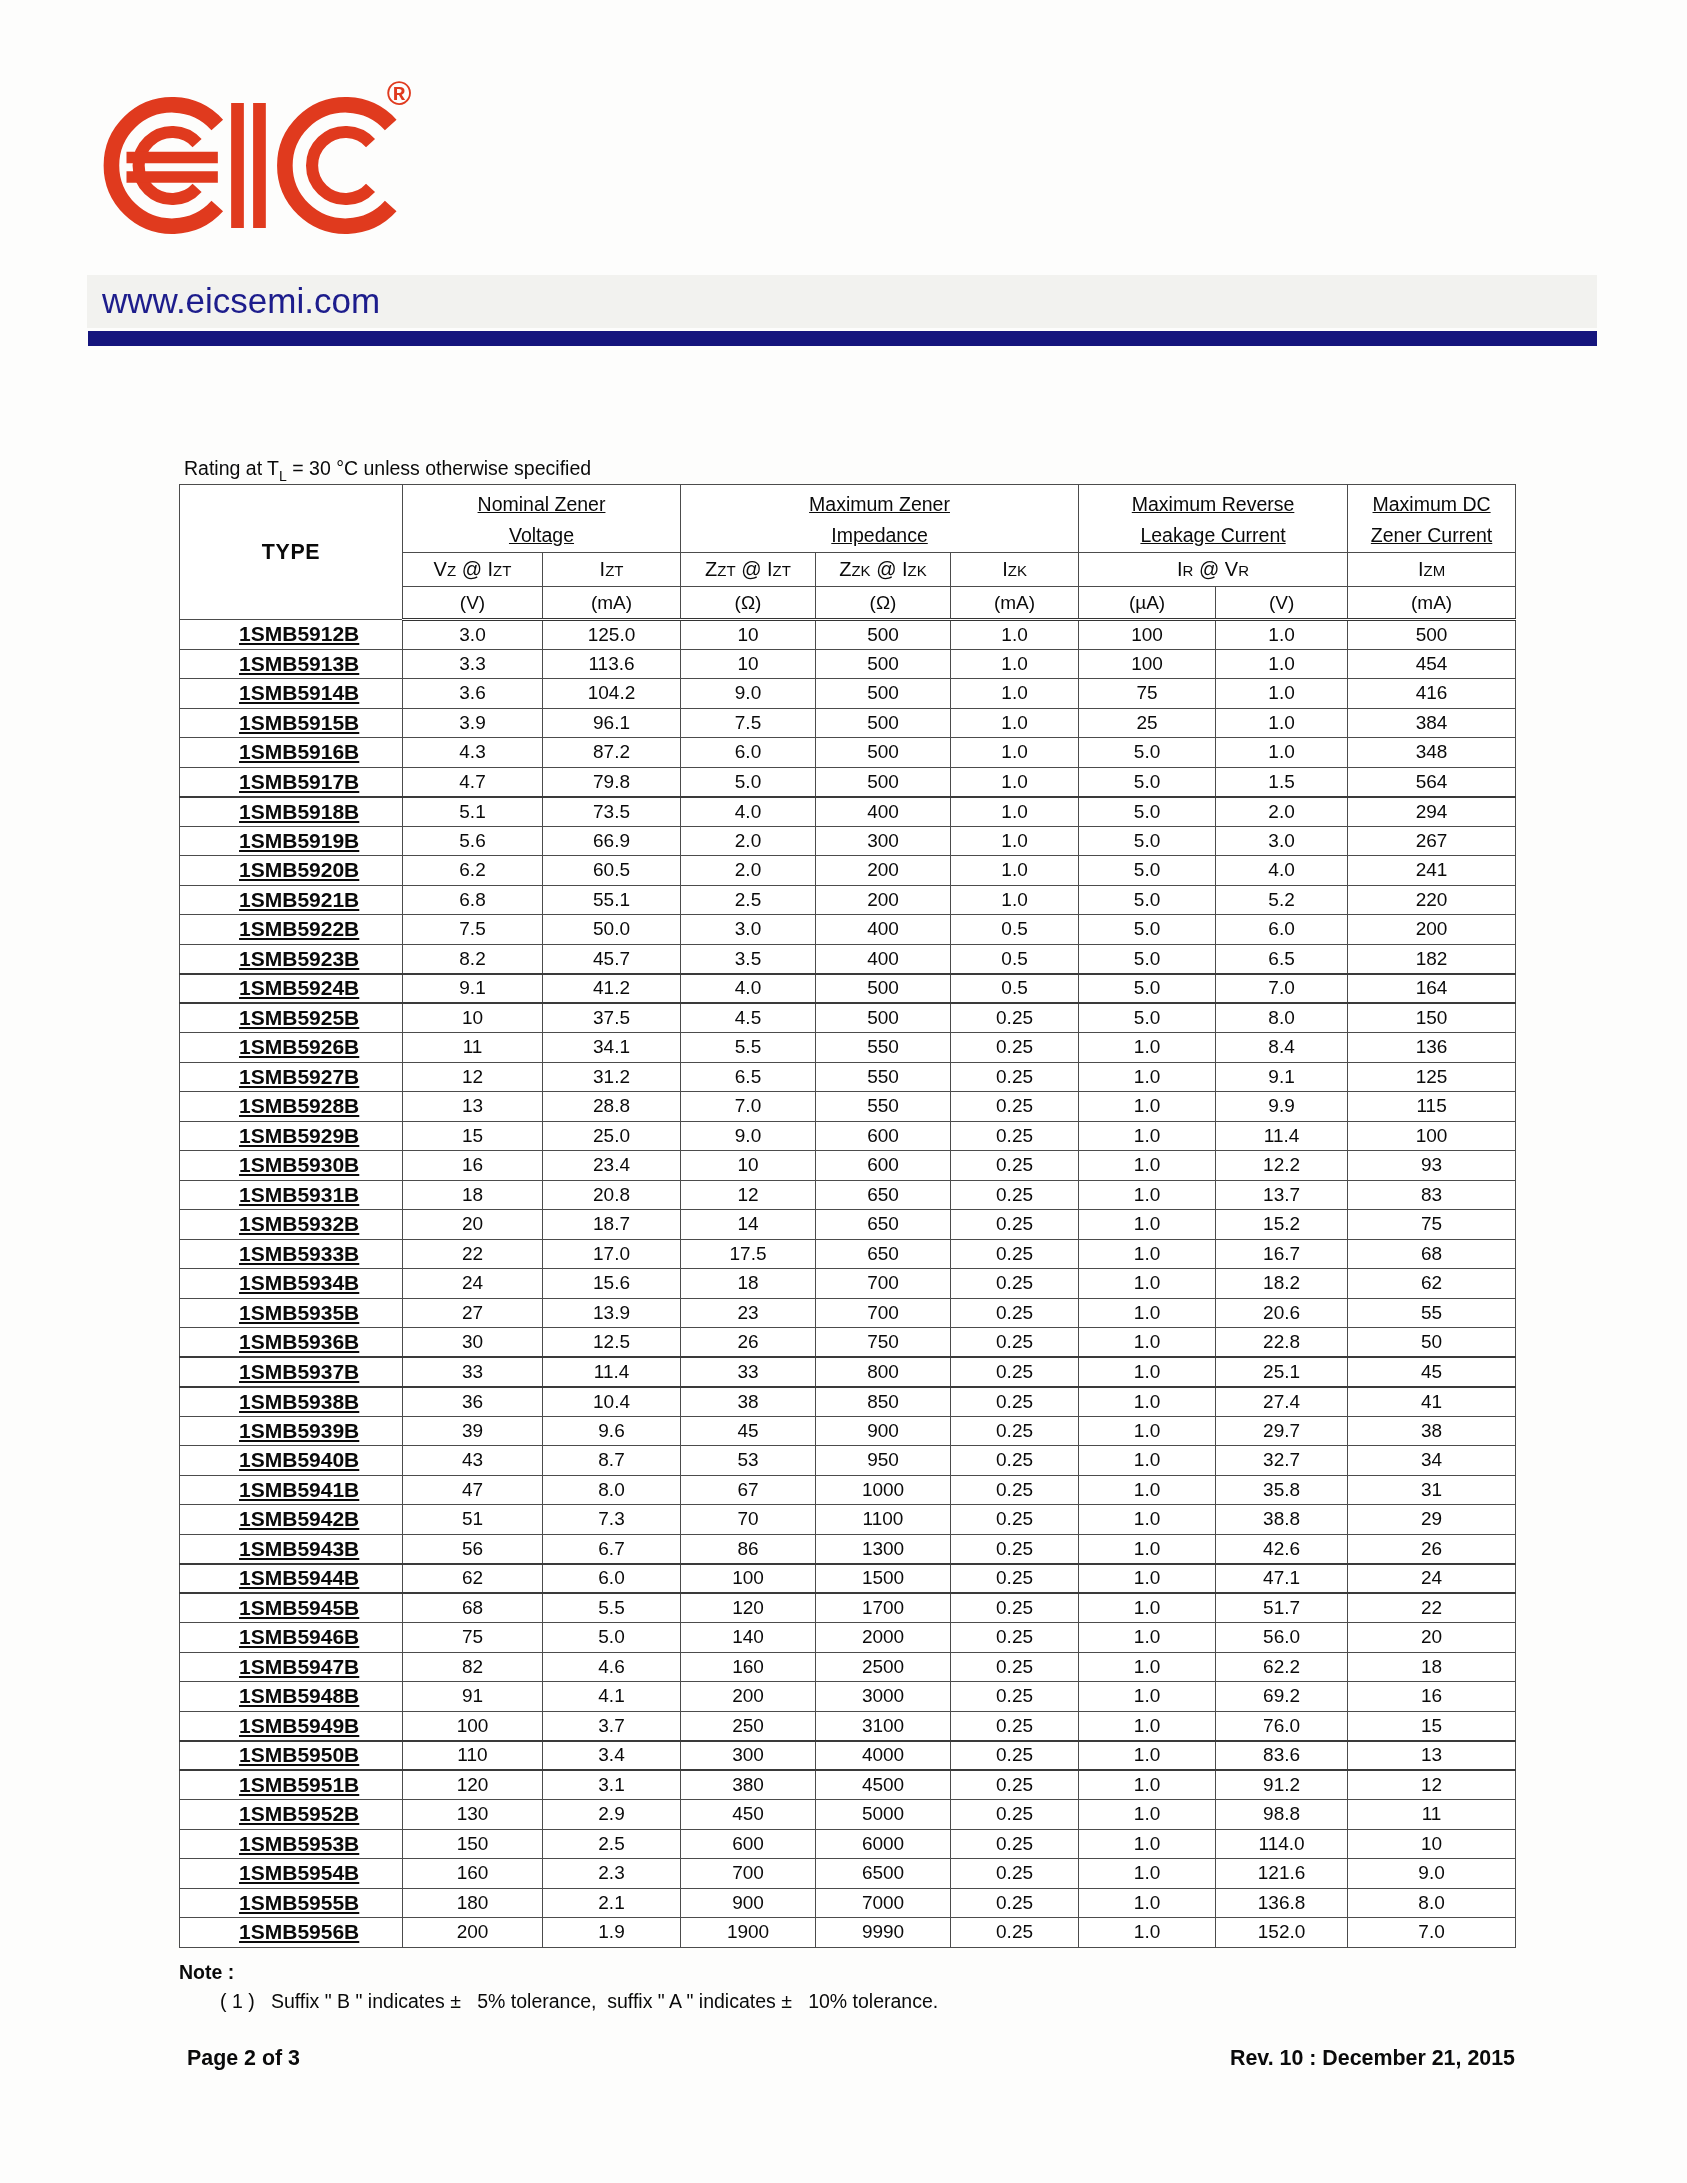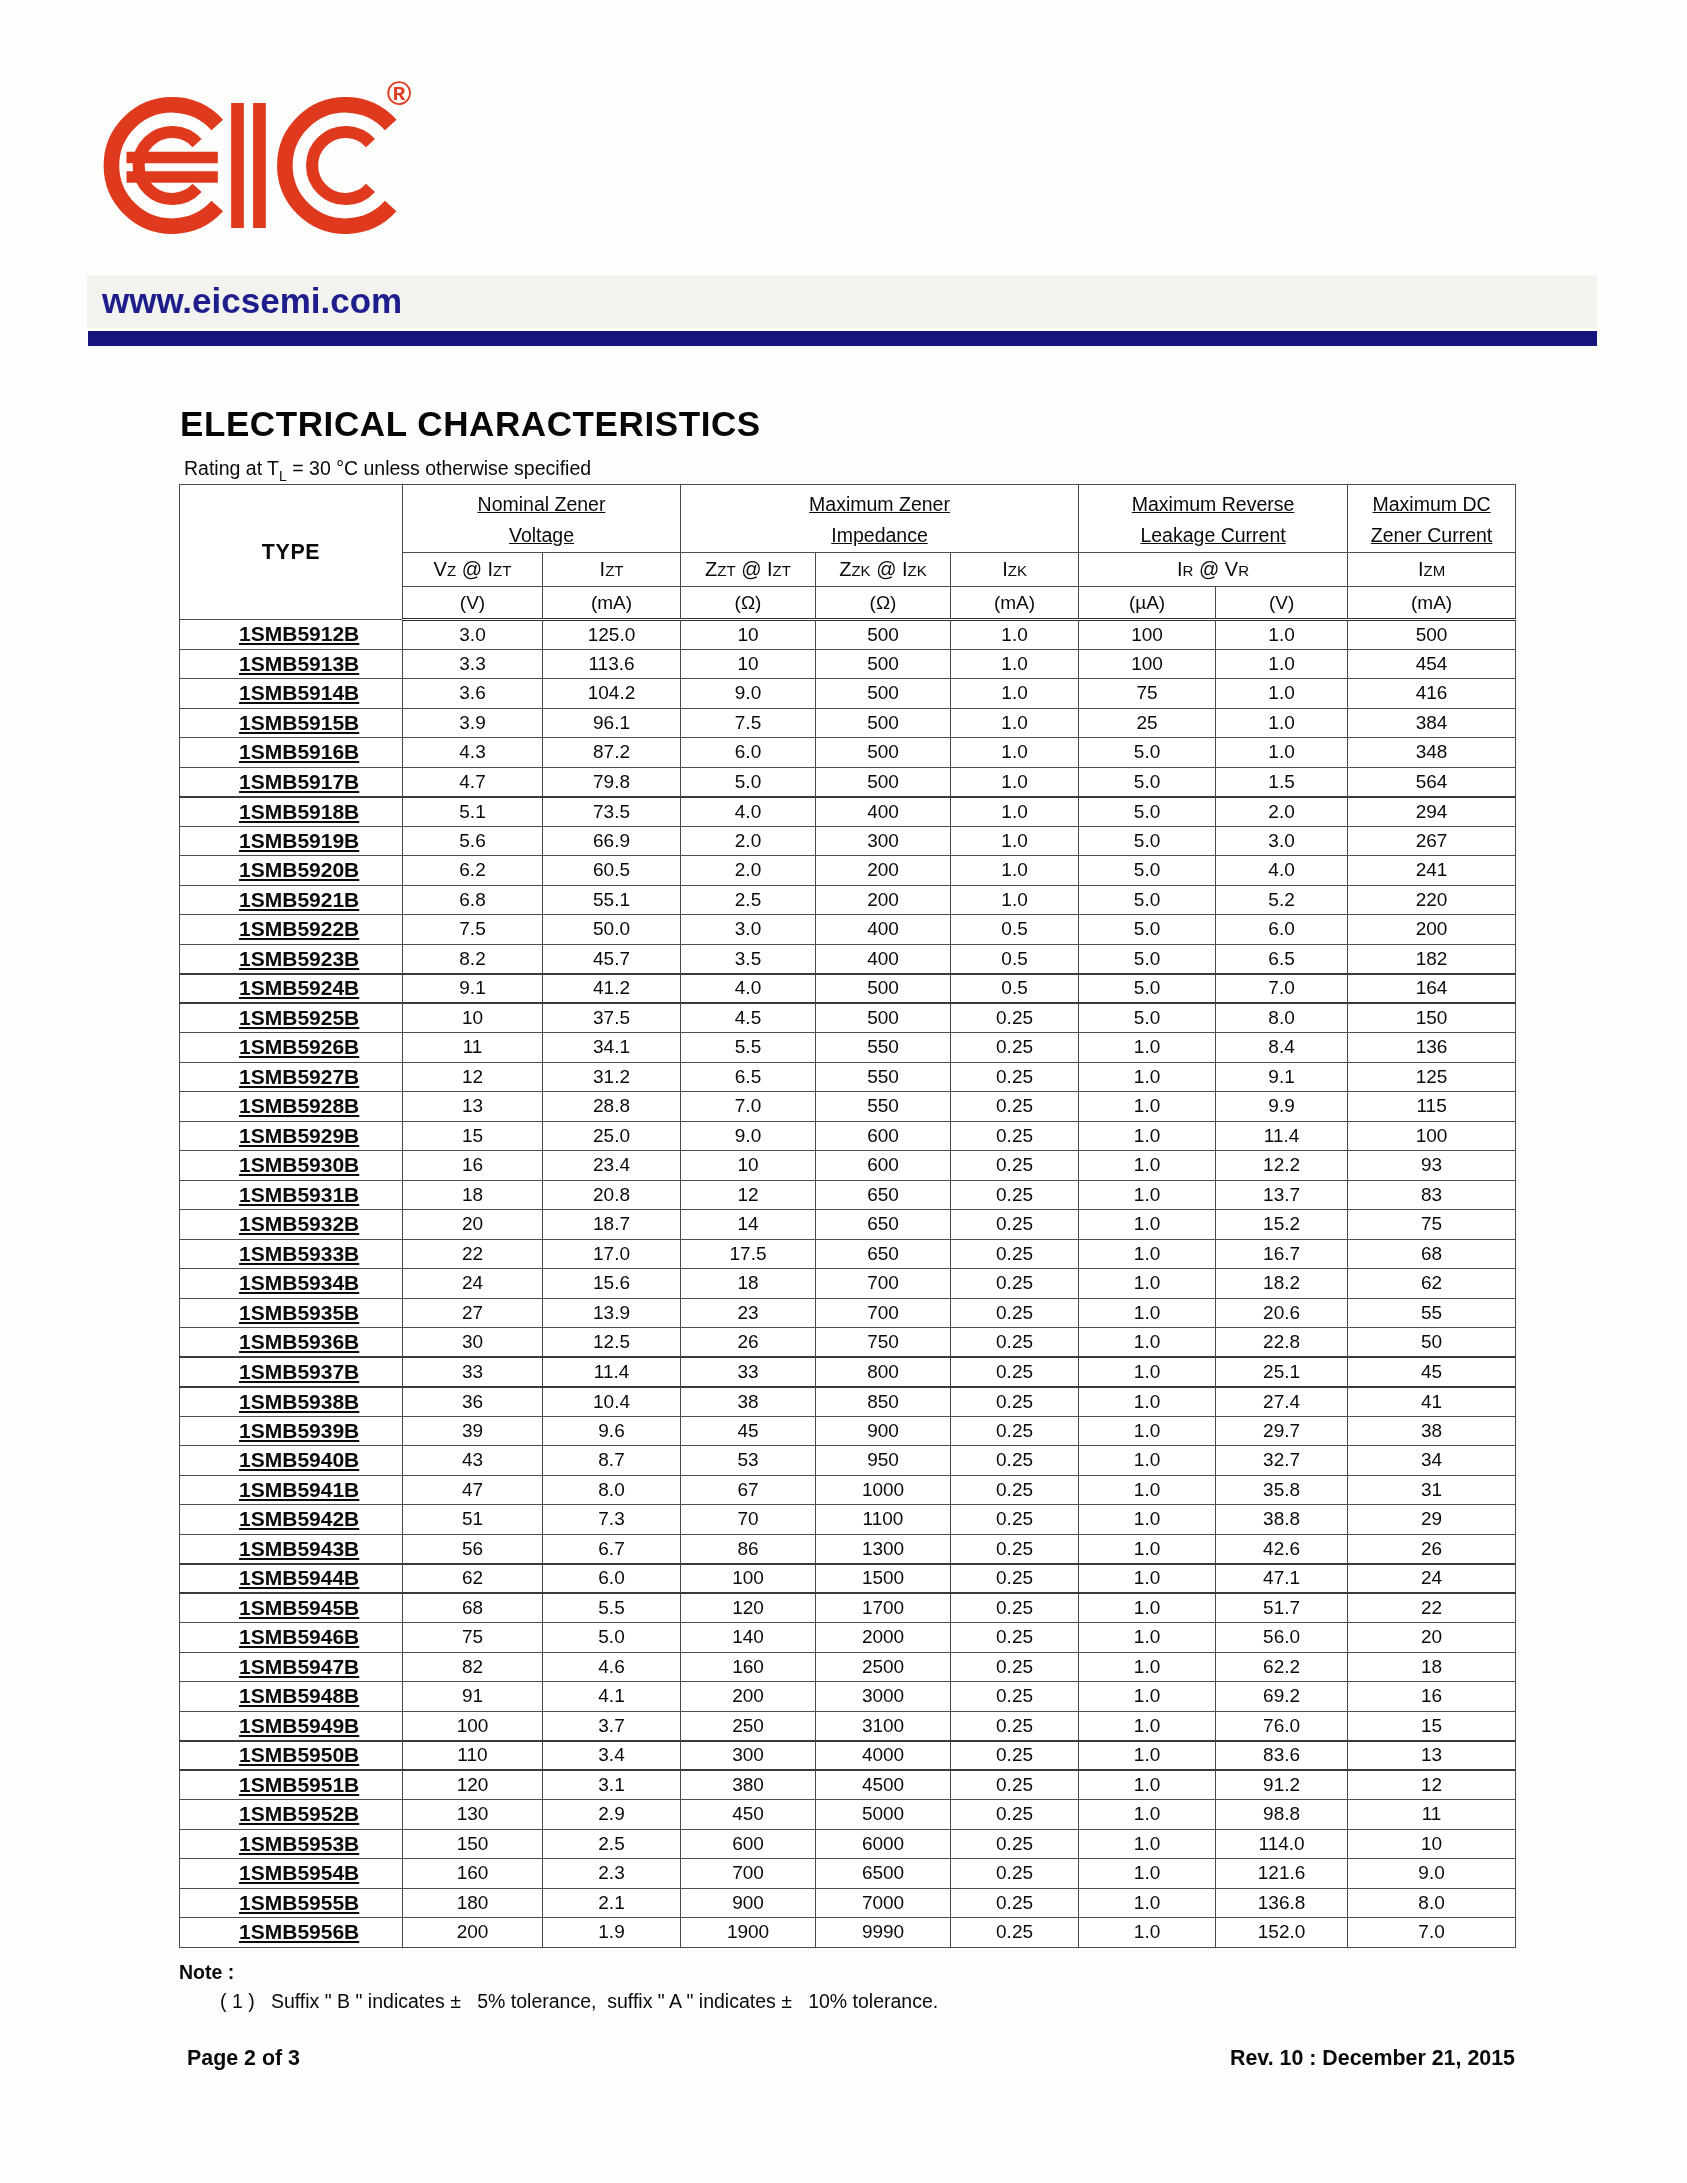--- a/index.html
+++ b/index.html
@@ -10,21 +10,21 @@
   }
   .page { position:relative; width:1687px; height:2183px; background:#fdfdfc; overflow:hidden; }
 
   
   .brand-band { position:absolute; left:87px; top:275px; width:1510px; height:53px; background:#f2f2ef; }
   .logo-svg { position:absolute; left:94px; top:73px; }
   .logo-svg path, .logo-svg line { fill:none; stroke:var(--red); }
   .logo-reg { fill:var(--red); font-size:58px; font-weight:bold; }
   .website {
     position:absolute; left:102px; top:281px;
-    font-size:35px; font-weight:bold; color:var(--weblink);
+    font-size:35px; font-weight:normal; color:var(--weblink);
     letter-spacing:0px;
   }
   .brand-rule { position:absolute; left:88px; top:331px; width:1509px; height:14.5px; background:var(--navy); }
 
   
   .doc-title { position:absolute; left:180px; top:404px; font-size:35px; font-weight:bold; letter-spacing:0.6px; color:#070707; }
   .rating-line { position:absolute; left:184px; top:457px; font-size:19.5px; }
   .rating-line .subL { font-size:14px; vertical-align:-5.7px; }
 
   
@@ -67,21 +67,20 @@
     <line x1="286" y1="52" x2="286" y2="268" stroke-width="22"></line>
 
     <path d="M 513 89.8 A 105 105 0 1 0 513 230.2" stroke-width="27"></path>
     <path d="M 478.1 121.2 A 58 58 0 1 0 478.1 198.8" stroke-width="21"></path>
     <text class="logo-reg" x="506" y="56">®</text>
   </svg>
 
   <div class="website">www.eicsemi.com</div>
   <div class="brand-rule"></div>
 
-  <div class="doc-title">ELECTRICAL CHARACTERISTICS</div>
 
   <div class="rating-line"><span>Rating at T</span><span class="subL">L</span><span> = 30 °C unless otherwise specified</span></div>
 
   <div class="tablewrap">
     <table class="spec">
       <colgroup>
         <col style="width:223px">
           <col style="width:140px">
           <col style="width:138px">
         <col style="width:135px">

